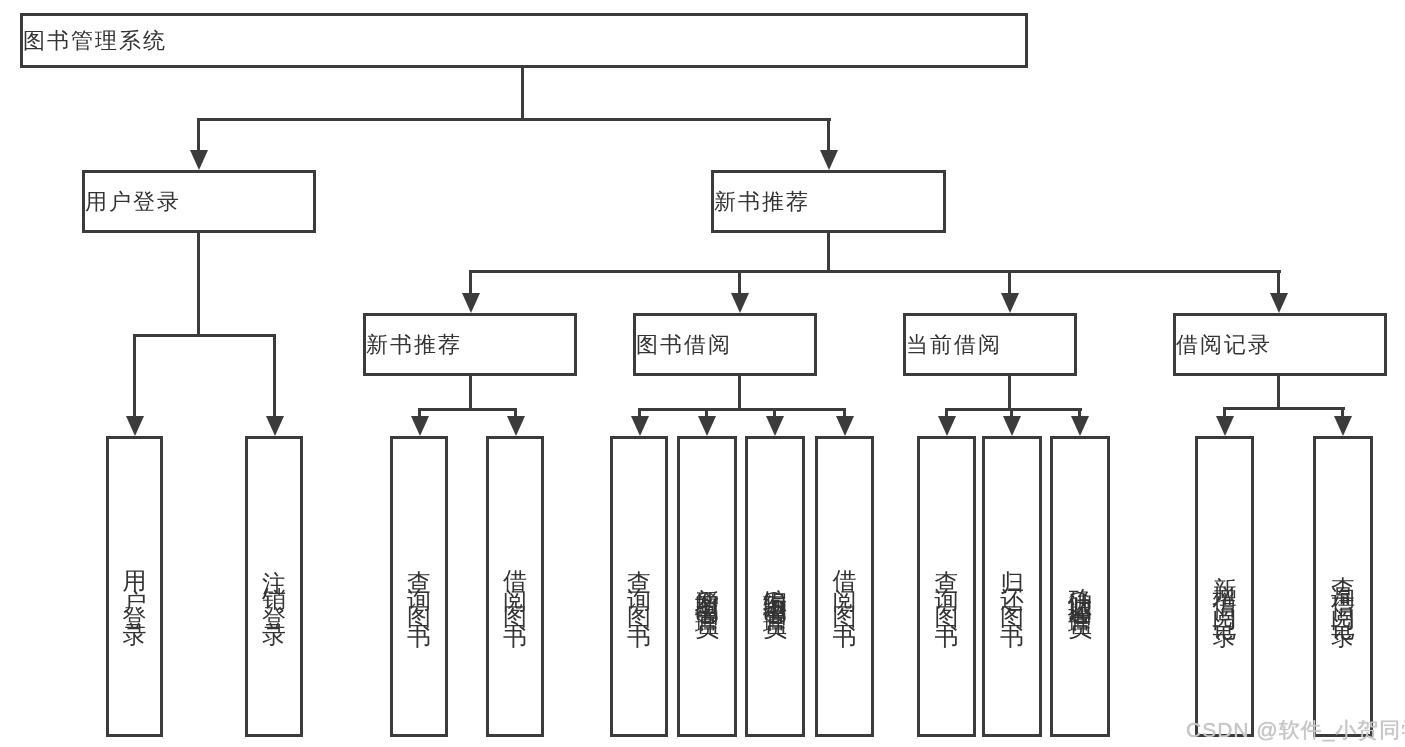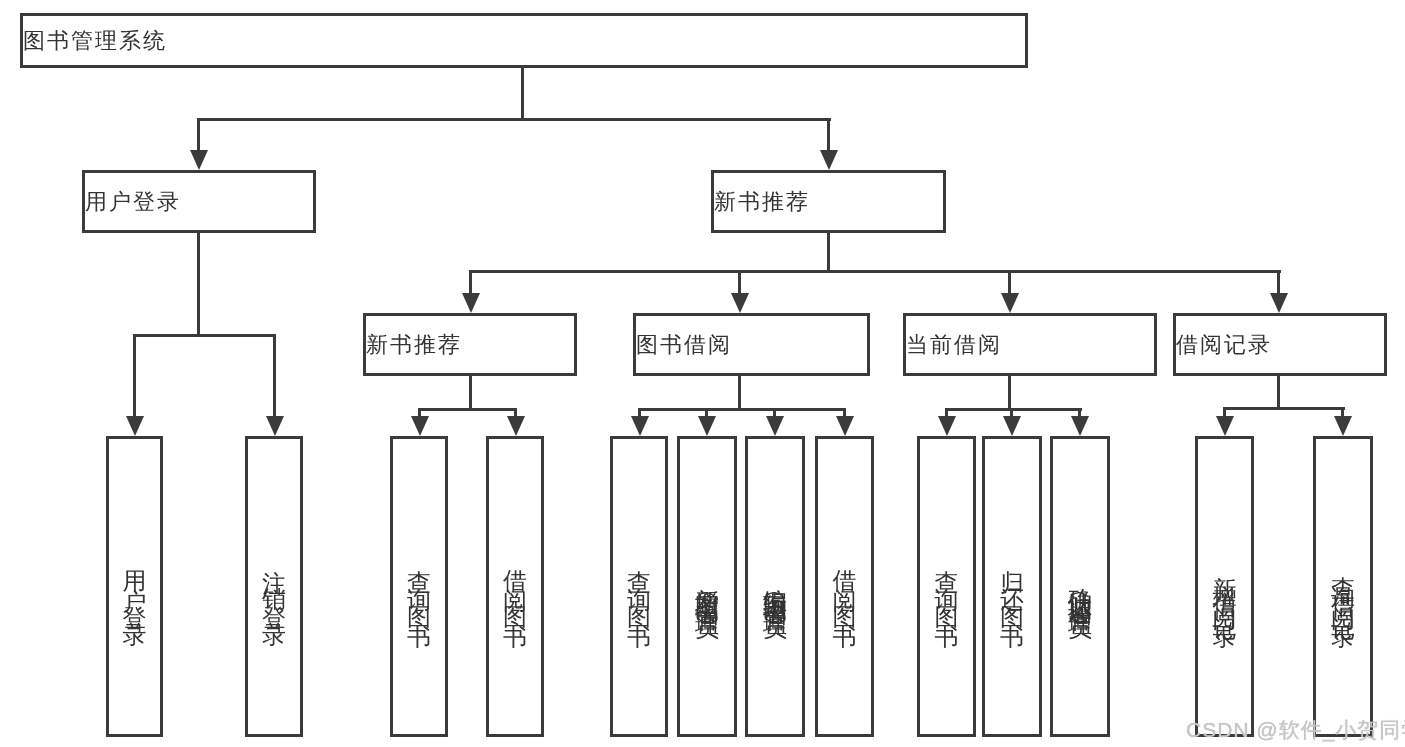--- a/index.html
+++ b/index.html
@@ -64,24 +64,24 @@
   <div class="line" style="left:827px;top:233px;width:3px;height:40px"></div>
   <div class="line" style="left:469px;top:270px;width:812px;height:3px"></div>
   <div class="drop" style="left:469px;top:270px;height:23px"></div>
   <div class="drop" style="left:738px;top:270px;height:23px"></div>
   <div class="drop" style="left:1008px;top:270px;height:23px"></div>
   <div class="drop" style="left:1277px;top:270px;height:23px"></div>
 
   <div class="hbox" style="left:363px;top:313px;width:214px;height:63px">
     <span>新书推荐</span>
   </div>
-  <div class="hbox" style="left:633px;top:313px;width:237px;height:63px">
+  <div class="hbox" style="left:633px;top:313px;width:184px;height:63px">
     <span>图书借阅</span>
   </div>
-  <div class="hbox" style="left:903px;top:313px;width:254px;height:63px">
+  <div class="hbox" style="left:903px;top:313px;width:174px;height:63px">
     <span>当前借阅</span>
   </div>
   <div class="hbox" style="left:1173px;top:313px;width:214px;height:63px">
     <span>借阅记录</span>
   </div>
 
   <div class="line" style="left:469px;top:376px;width:3px;height:35px"></div>
   <div class="line" style="left:418px;top:408px;width:99px;height:3px"></div>
   <div class="drop" style="left:418px;top:408px;height:8px"></div>
   <div class="drop" style="left:514px;top:408px;height:8px"></div>

